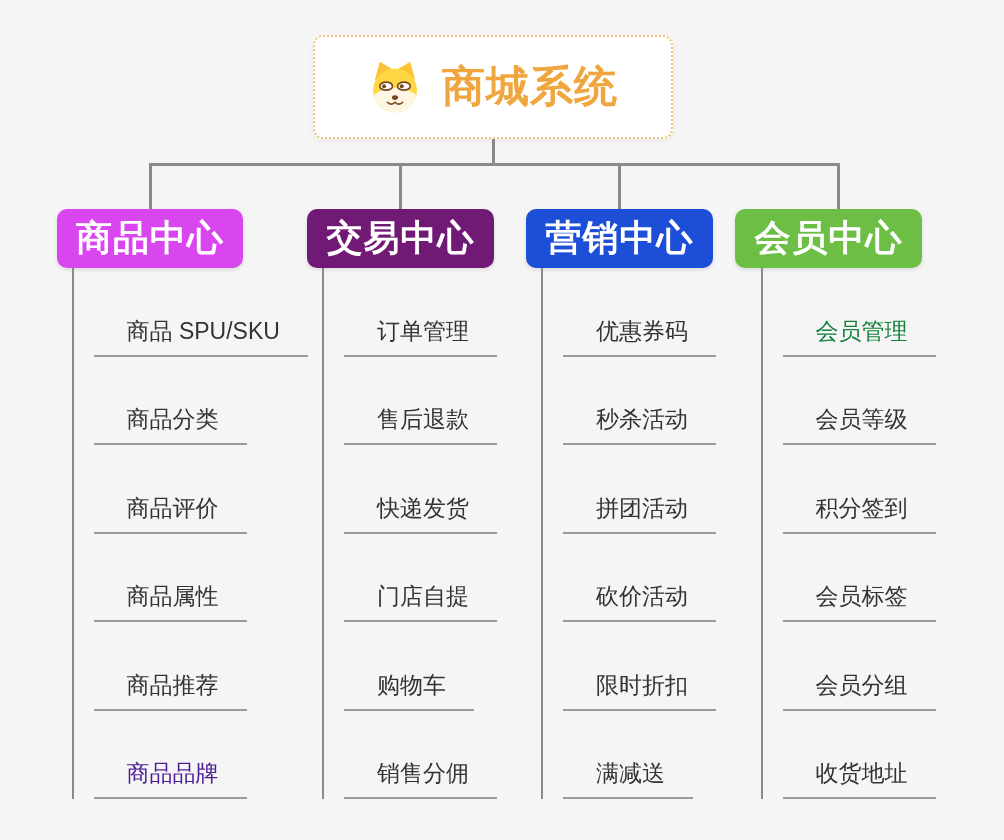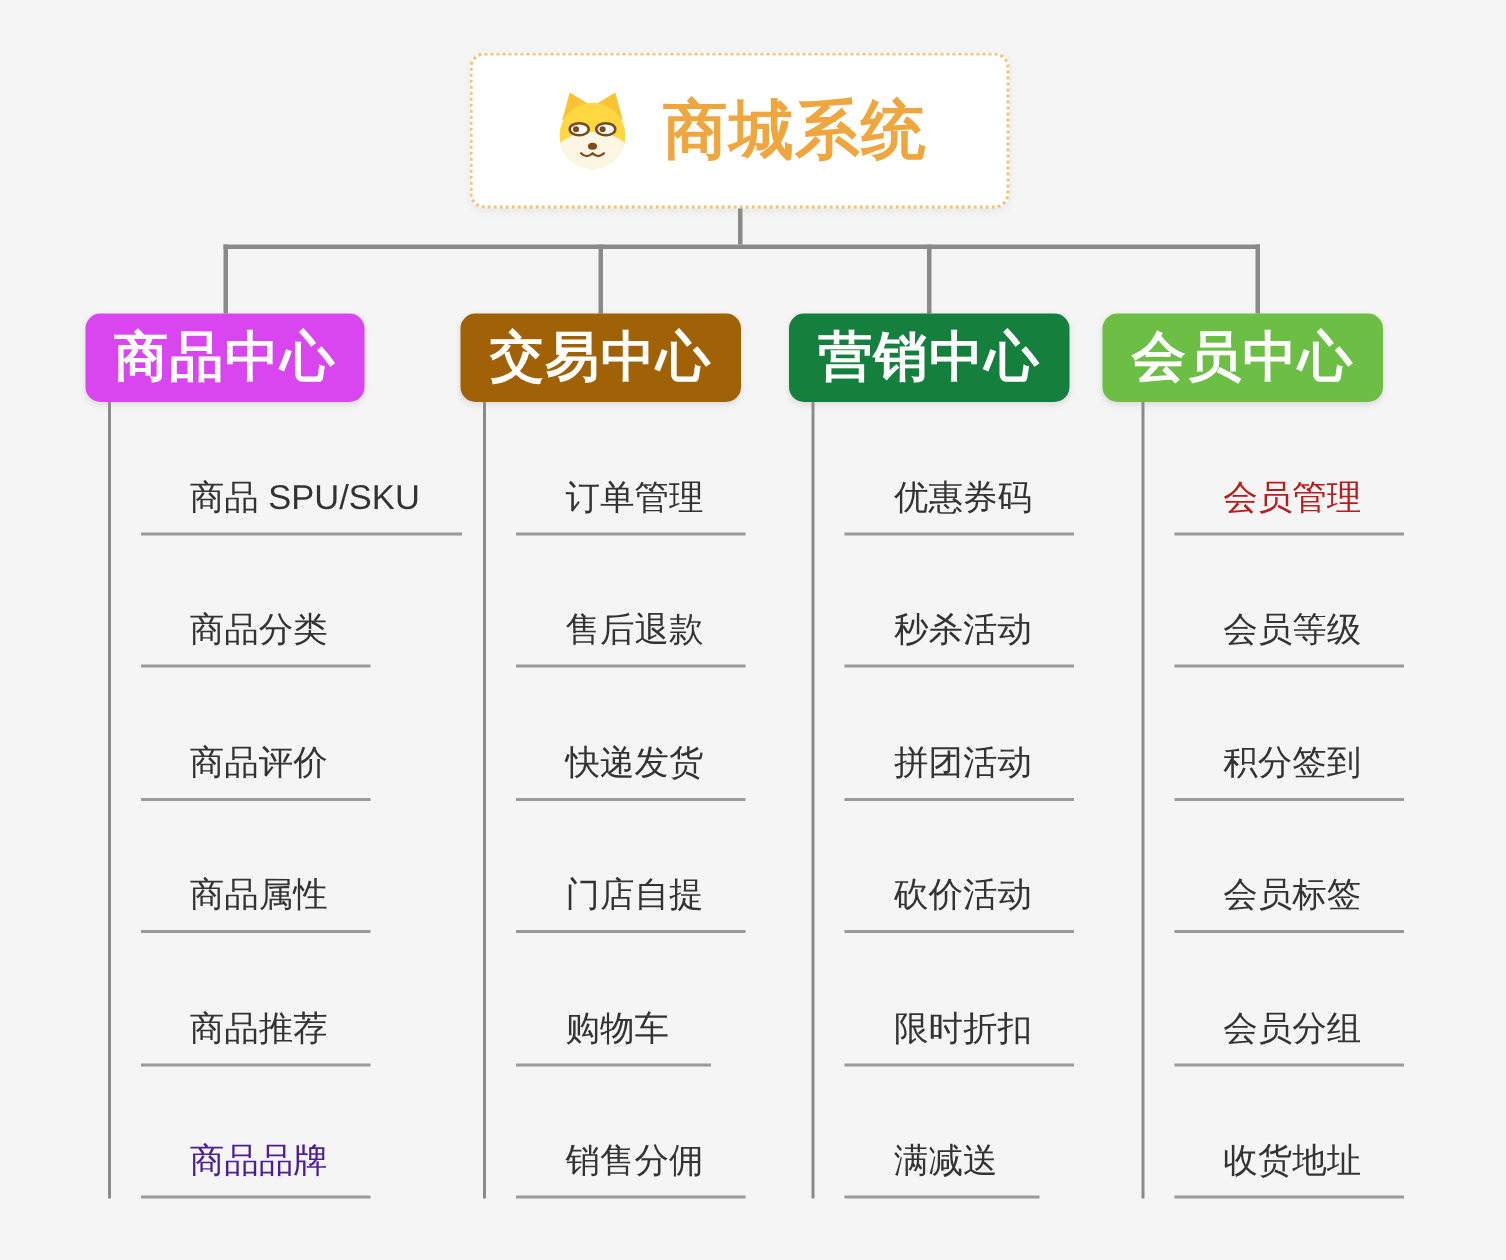--- a/index.html
+++ b/index.html
@@ -125,21 +125,21 @@
         <span style="color: rgb(51, 51, 51);">商品属性</span>
       </li>
     <li>
         <span style="color: rgb(51, 51, 51);">商品推荐</span>
       </li>
     <li>
         <span style="color: #4c1d95;">商品品牌</span>
       </li>
   </ul>
 
-  <div class="branch-header bh-2" style="background: #a16207;">交易中心</div>
+  <div class="branch-header bh-2" style="background: #701a75;">交易中心</div>
   <ul class="leaf-list ll-2">
     <li>
         <span style="color: rgb(51, 51, 51);">订单管理</span>
       </li>
     <li>
         <span style="color: rgb(51, 51, 51);">售后退款</span>
       </li>
     <li>
         <span style="color: rgb(51, 51, 51);">快递发货</span>
       </li>
@@ -147,21 +147,21 @@
         <span style="color: rgb(51, 51, 51);">门店自提</span>
       </li>
     <li>
         <span style="color: rgb(51, 51, 51);">购物车</span>
       </li>
     <li>
         <span style="color: rgb(51, 51, 51);">销售分佣</span>
       </li>
   </ul>
 
-  <div class="branch-header bh-3" style="background: #15803d;">营销中心</div>
+  <div class="branch-header bh-3" style="background: #1d4ed8;">营销中心</div>
   <ul class="leaf-list ll-3">
     <li>
         <span style="color: rgb(51, 51, 51);">优惠券码</span>
       </li>
     <li>
         <span style="color: rgb(51, 51, 51);">秒杀活动</span>
       </li>
     <li>
         <span style="color: rgb(51, 51, 51);">拼团活动</span>
       </li>
@@ -172,21 +172,21 @@
         <span style="color: rgb(51, 51, 51);">限时折扣</span>
       </li>
     <li>
         <span style="color: rgb(51, 51, 51);">满减送</span>
       </li>
   </ul>
 
   <div class="branch-header bh-4" style="background: rgb(108, 190, 69);">会员中心</div>
   <ul class="leaf-list ll-4">
     <li>
-        <span style="color: #b91c1c;">会员管理</span>
+        <span style="color: #15803d;">会员管理</span>
       </li>
     <li>
         <span style="color: rgb(51, 51, 51);">会员等级</span>
       </li>
     <li>
         <span style="color: rgb(51, 51, 51);">积分签到</span>
       </li>
     <li>
         <span style="color: rgb(51, 51, 51);">会员标签</span>
       </li>

